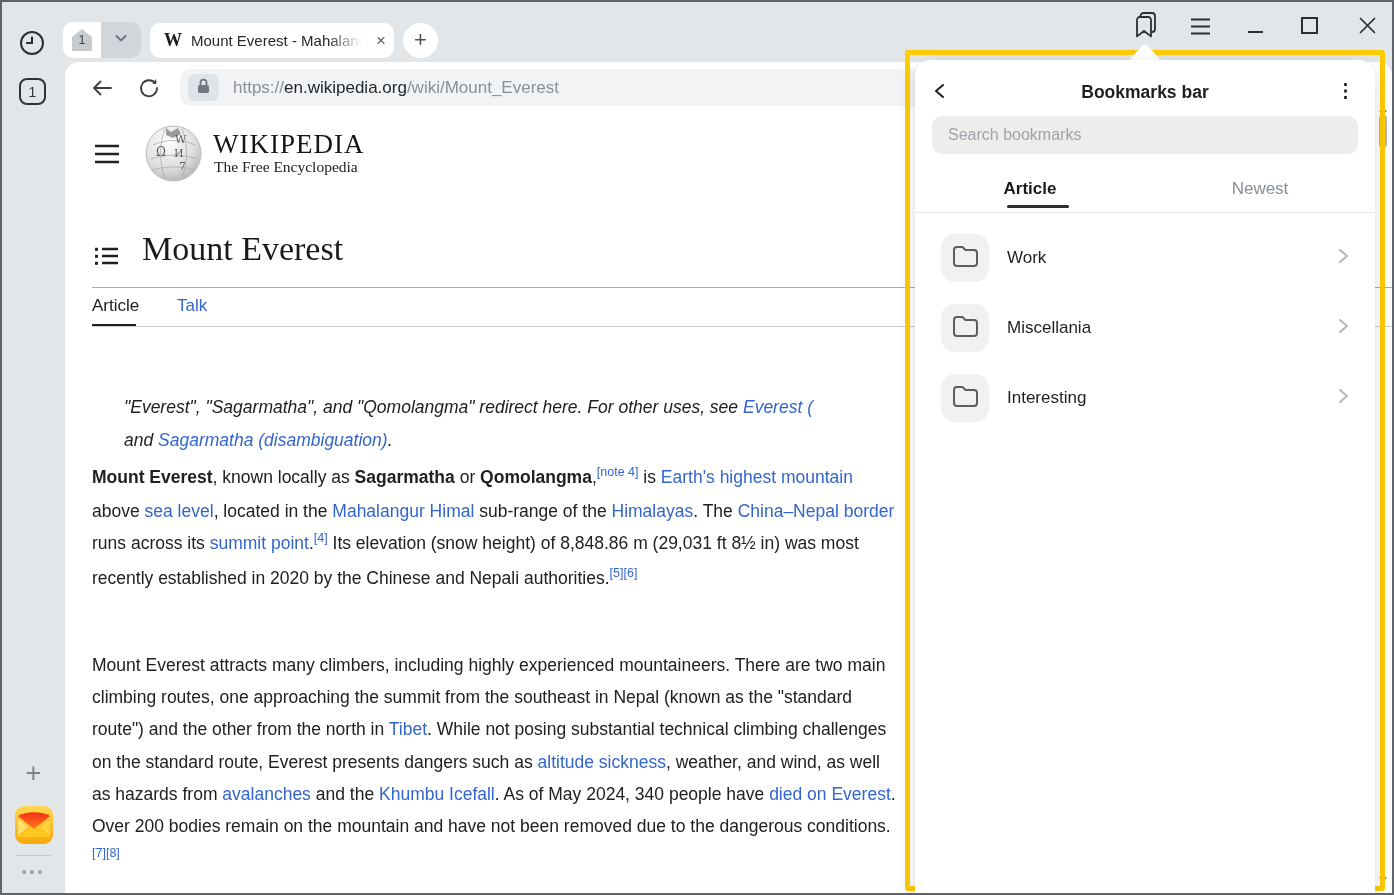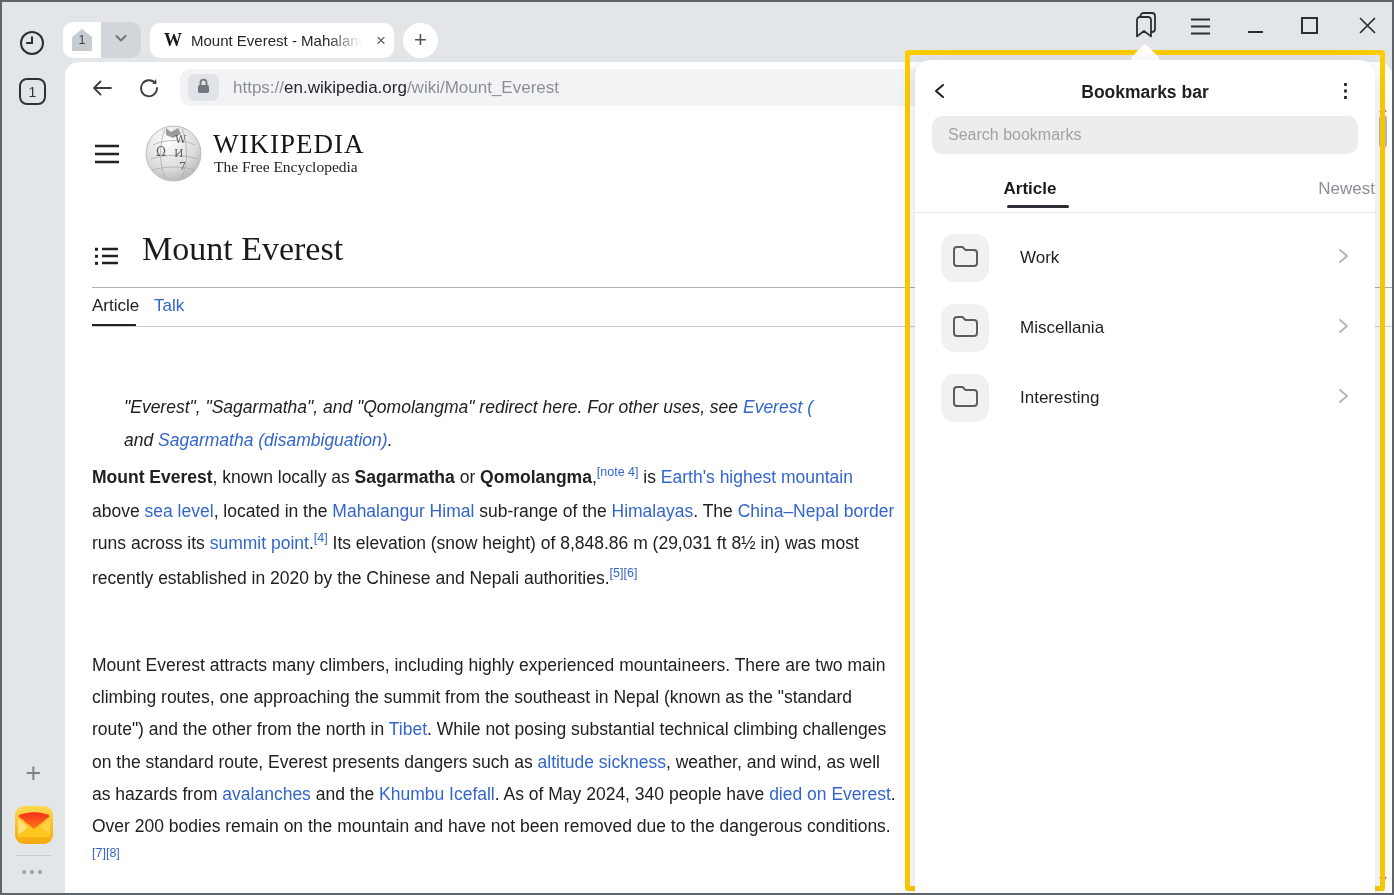--- a/index.html
+++ b/index.html
@@ -57,21 +57,21 @@
   .page{position:absolute;left:0;top:50px;right:0;bottom:0;background:#fff;color:#202122;}
   .wham{position:absolute;left:30px;top:32px;}
   .globe{position:absolute;left:80px;top:13px;}
   .wlogo{position:absolute;left:148px;top:17px;font-family:"Liberation Serif",serif;font-size:27px;
          letter-spacing:1px;color:#161616;}
   .wtag{position:absolute;left:149px;top:46px;font-family:"Liberation Serif",serif;font-size:15.5px;color:#202122;}
   .toc-ic{position:absolute;left:30px;top:134px;}
   .ptitle{position:absolute;left:77px;top:118px;font-family:"Liberation Serif",serif;font-size:34px;color:#1b1b1b;}
   .rule1{position:absolute;left:27px;right:0;top:175px;height:1px;background:#a7aeb6;}
   .wtab-article{position:absolute;left:27px;top:184px;font-size:17px;color:#202122;}
-  .wtab-talk{position:absolute;left:89px;top:184px;font-size:17px;color:#3366cc;}
+  .wtab-talk{position:absolute;left:112px;top:184px;font-size:17px;color:#3366cc;}
   .article-ul{position:absolute;left:27px;top:212px;width:44px;height:3px;background:#202122;}
   .rule2{position:absolute;left:27px;right:0;top:214px;height:1px;background:#c8ccd1;}
   .wsub{position:absolute;left:27px;top:228px;font-size:17px;color:#202122;}
   .hatnote{position:absolute;left:59px;top:279px;width:820px;font-size:17.5px;line-height:33px;}
   .para{position:absolute;left:27px;width:806px;font-size:17.5px;line-height:32.2px;}
   .p1{top:349px;} .p2{top:537px;}
   .seg-b{font-weight:bold;}
   .seg-i{font-style:italic;}
   .seg-a{color:#3366cc;}
   .seg-ai{color:#3366cc;font-style:italic;}
@@ -94,25 +94,25 @@
   .pnl-back{position:absolute;left:18px;top:23px;}
   .pnl-title{position:absolute;left:0;right:0;top:22px;text-align:center;font-size:17.5px;font-weight:bold;color:#1f1f21;}
   .pnl-kebab{position:absolute;right:20px;top:19px;font-size:19px;font-weight:bold;color:#202124;}
   .pnl-search{position:absolute;left:17px;top:56px;width:426px;height:38px;background:#ededee;border-radius:10px;
               border:none;outline:none;padding:0 16px;box-sizing:border-box;font-size:16px;color:#202124;
               font-family:"Liberation Sans",sans-serif;}
   .pnl-search::placeholder{color:#9fa3a7;}
   .pnl-tabs{position:absolute;left:0;top:110px;width:100%;height:44px;display:flex;}
   .pnl-tab{flex:1;text-align:center;font-size:17px;padding-top:9px;}
   .pnl-tab.active{font-weight:bold;color:#1a1a1c;}
-  .pnl-tab.inactive{color:#8a8f94;text-align:right;}
+  .pnl-tab.inactive{color:#8a8f94;}
   .tab-ul{position:absolute;left:92px;top:145px;width:62px;height:3px;background:#2b2f33;border-radius:2px;}
   .pnl-div{position:absolute;left:0;right:0;top:152px;height:1px;background:#e9eaeb;}
   .flist{position:absolute;left:0;right:0;top:163px;}
-  .frow{height:70px;display:flex;align-items:center;padding:0 25px 0 26px;box-sizing:border-box;gap:13px;}
+  .frow{height:70px;display:flex;align-items:center;padding:0 25px 0 26px;box-sizing:border-box;}
   .ftile{width:48px;height:48px;background:#f1f1f2;border-radius:14px;display:flex;align-items:center;
          justify-content:center;}
   .fname{margin-left:18px;font-size:17px;color:#1f1f21;flex:1;}
 </style>
 </head>
 <body>
 
 <div class="window">
 
   <div class="topbar">

